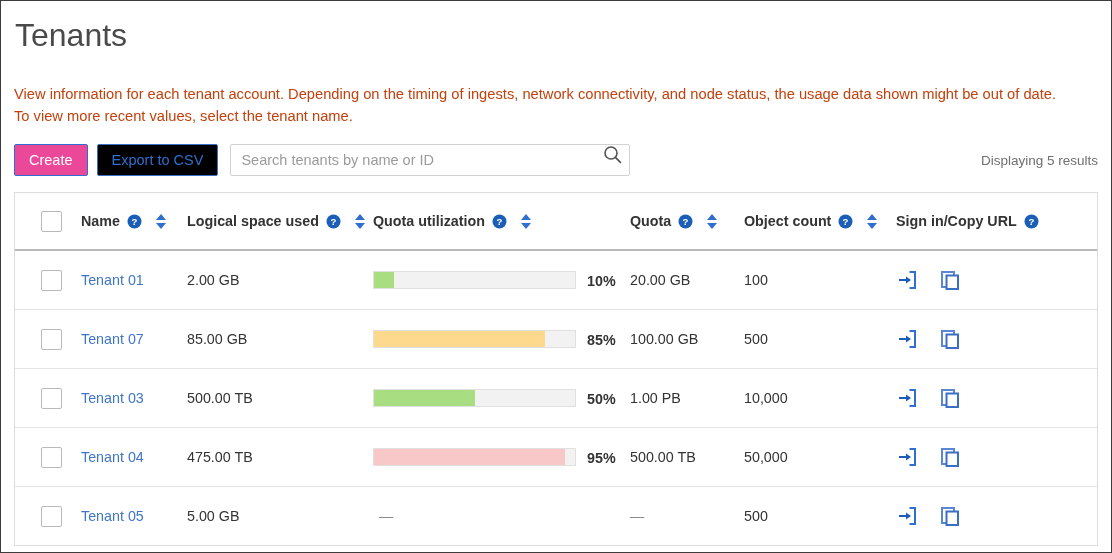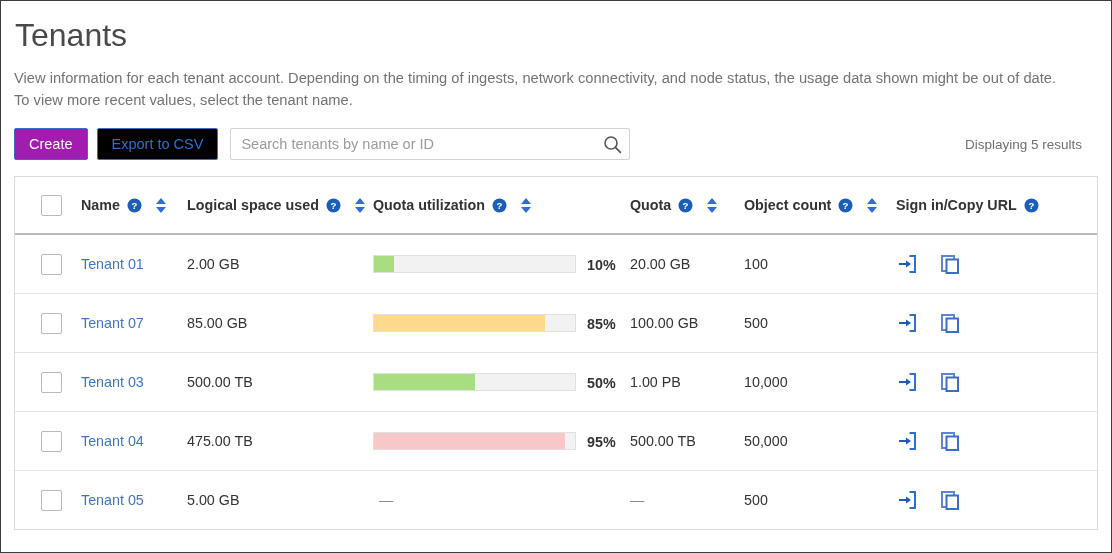--- a/index.html
+++ b/index.html
@@ -31,23 +31,23 @@
     color: #4a4a4a;
     letter-spacing: 0px;
     margin: 4px 0 0 0;
     line-height: 60px;
     padding-left: 1px;
   }
 
   
   .description {
     font-size: 14.7px;
-    color: #737373;
+    color: #c2410c;
     line-height: 22px;
-    margin-top: 2px;
+    margin-top: 18px;
     max-width: 1085px;
   }
   .description p {
     margin: 0;
   }
 
   
   .toolbar {
     display: flex;
     align-items: center;
@@ -62,21 +62,21 @@
     font-size: 14.5px;
     border-radius: 2px;
     cursor: pointer;
     padding: 0 14px;
     display: inline-flex;
     align-items: center;
     justify-content: center;
     white-space: nowrap;
   }
   .btn-primary {
-    background: #a21caf;
+    background: #ec4899;
     border: 1px solid #2f6fd0;
     color: #ffffff;
     text-align: right;
   }
   .btn-secondary {
     background: #000000;
     border: 1px solid #3a6fc4;
     color: #2f6fd0;
     margin-left: 9px;
   }
@@ -109,21 +109,21 @@
   }
   .search-wrap {
     margin-left: 12px;
     width: 400px;
     height: 32px;
     box-sizing: border-box;
     border: 1px solid #d2d2d2;
     border-radius: 2px;
     background: #fff;
     display: flex;
-    align-items: center;
+    align-items: flex-start;
     position: relative;
   }
   .search-input {
     border: none;
     outline: none;
     flex: 1;
     height: 30px;
     font-family: "Liberation Sans", sans-serif;
     font-size: 14.5px;
     color: #3b3b3b;
@@ -135,21 +135,21 @@
   }
   .search-icon {
     width: 34px;
     display: flex;
     align-items: center;
     justify-content: center;
     cursor: pointer;
   }
   .results-count {
     position: absolute;
-    right: 16px;
+    right: 0;
     font-size: 13.5px;
     color: #6f6f6f;
     white-space: nowrap;
   }
 
   
   .table-wrap {
     margin-top: 16px;
     border: 1px solid #dcdcdc;
     border-top: 1px solid #dcdcdc;

